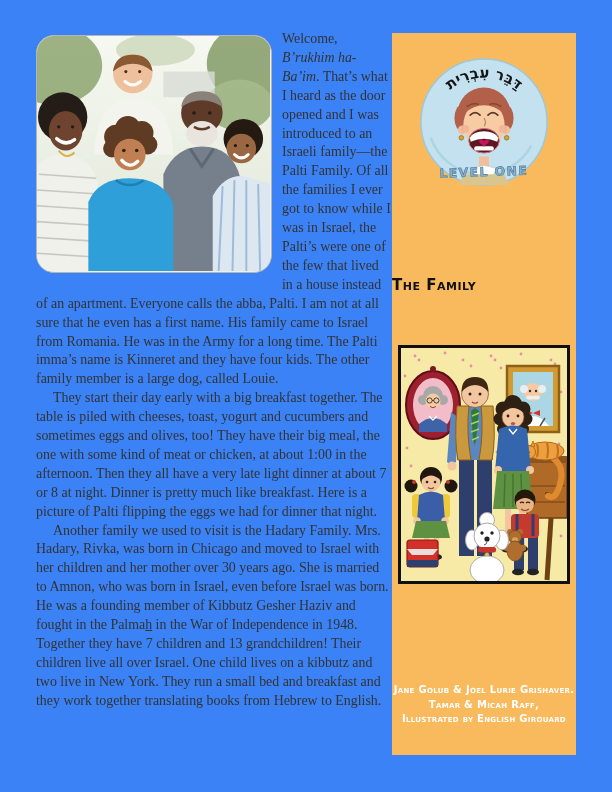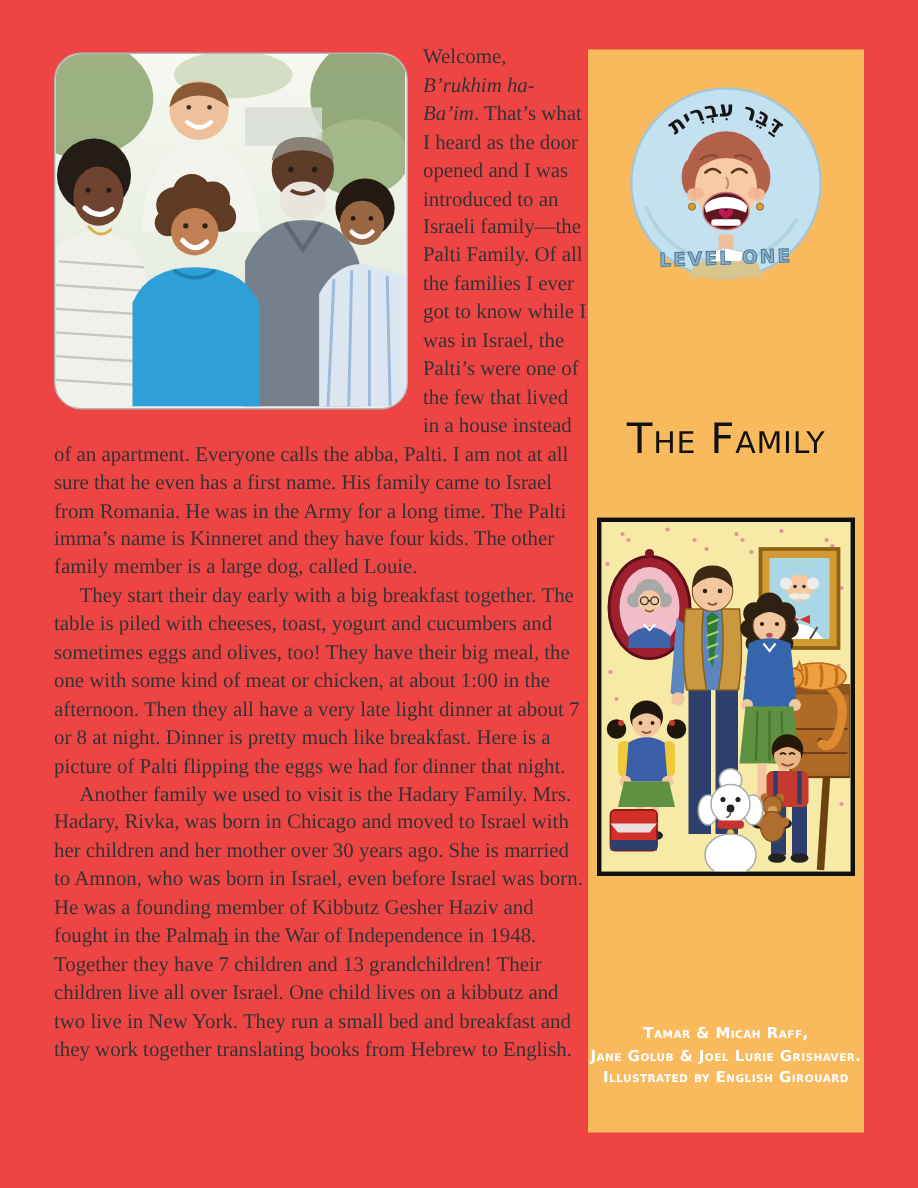--- a/index.html
+++ b/index.html
@@ -1,17 +1,17 @@
 <!DOCTYPE html>
 <html><head>
 <meta charset="utf-8">
 <style>
   html,body{margin:0;padding:0;background:#ffffff;}
   .page{
-    position:relative; width:612px; height:792px; background:#ef4444;
+    position:relative; width:612px; height:792px; background:#3b82f6;
     font-family:"Liberation Serif", serif; overflow:hidden;
   }
   
   .main-col{
     position:absolute; left:36px; top:30px; width:357px;
   }
   .photo-frame{
     float:left; width:236px; height:238px;
     margin:5px 10px 3px 0;
     border:1.5px solid #b5b5b5; border-radius:18px;
@@ -33,22 +33,22 @@
   .badge{
     position:absolute; left:25px; top:22px; width:134px; height:134px;
   }
   .hebrew-title{
     position:absolute; top:178px; left:0; width:100%;
     text-align:center; font-family:"DejaVu Sans", sans-serif;
     font-weight:bold; font-size:38px; line-height:56px; color:#161616;
   }
   .english-title{
     position:absolute; top:243px; left:0; width:100%;
-    text-align:center; font-family:"DejaVu Sans", sans-serif;
-    font-weight:normal; font-size:28px; letter-spacing:0.5px;
+    font-family:"DejaVu Sans", sans-serif;
+    font-weight:bold; font-size:15px; letter-spacing:0.5px;
     font-variant:small-caps; color:#111111;
   }
   .illustration{
     position:absolute; left:6px; top:312px; width:172px; height:239px;
     border:3px solid #101010; box-sizing:border-box; background:#F7E9A6;
     overflow:hidden;
   }
   .illustration svg{display:block;}
   .credits{
     position:absolute; top:650px; left:0; width:100%;
@@ -387,18 +387,18 @@
           <circle cx="86" cy="191" r="2.6" fill="#222"></circle>
           <path d="M86,193.5 q0,3 -3,3.5" stroke="#555" stroke-width="1" fill="none"></path>
           <rect x="77" y="199" width="18" height="5.5" rx="2.5" fill="#C8332E"></rect>
           <circle cx="86" cy="207" r="2.4" fill="#E8C44C" stroke="#8E6014" stroke-width="0.6"></circle>
           <ellipse cx="86" cy="222" rx="17" ry="14" fill="#FFFFFF" stroke="#ABABAB" stroke-width="1"></ellipse>
         </g>
       </svg>
     </div>
 
     <div class="credits">
+      <div>Jane Golub &amp; Joel Lurie Grishaver.</div>
       <div>Tamar &amp; Micah Raff,</div>
-      <div>Jane Golub &amp; Joel Lurie Grishaver.</div>
       <div>Illustrated by English Girouard</div>
     </div>
   </div>
 </div>
 
 </body></html>

